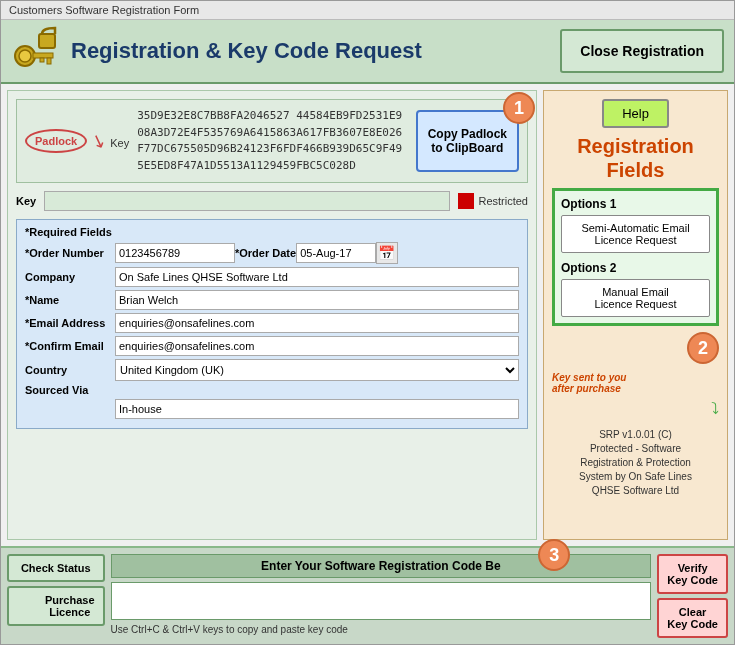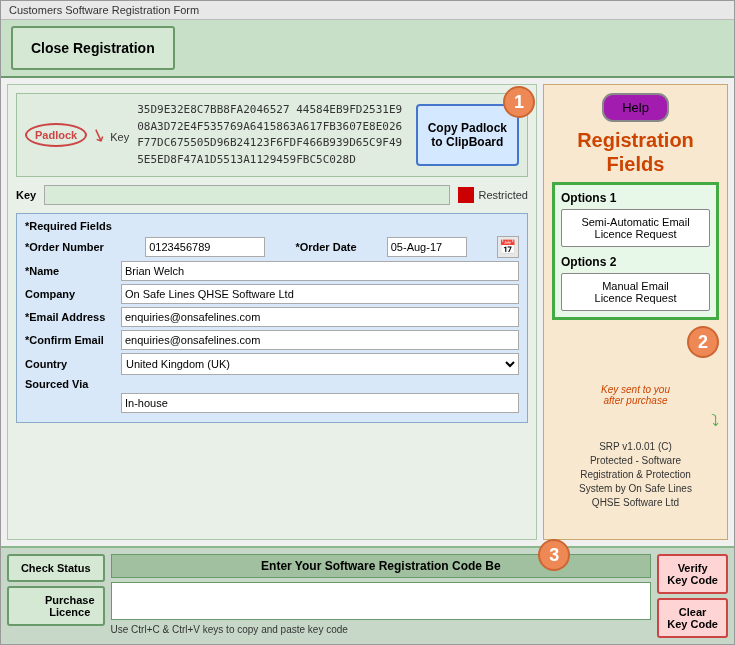--- a/index.html
+++ b/index.html
@@ -177,23 +177,21 @@
       padding: 6px 8px;
     }
     .required-title {
       font-weight: bold;
       font-size: 11px;
       margin-bottom: 4px;
     }
     .form-row {
       display: flex;
       align-items: center;
-      gap: 6px;
       margin-bottom: 3px;
-      justify-content: space-between;
     }
     .form-label {
       width: 90px;
       font-size: 11px;
       font-weight: bold;
       flex-shrink: 0;
     }
     .form-input {
       flex: 1;
       height: 20px;
@@ -314,27 +312,27 @@
       border: 2px solid #cc4444;
       padding: 6px 8px;
       font-size: 11px;
       font-weight: bold;
       cursor: pointer;
       border-radius: 3px;
       text-align: center;
     }
     
     .help-btn {
-      background: #a21caf;
+      background: #bef264;
       border: 2px solid #888;
       padding: 5px 18px;
       font-size: 13px;
       cursor: pointer;
       align-self: center;
-      border-radius: 11px;
+      border-radius: 3px;
     }
     .reg-options-title {
       font-size: 20px;
       font-weight: bold;
       color: #cc4400;
       text-align: center;
       line-height: 1.2;
     }
     .options-box {
       border: 3px solid #44aa44;
@@ -366,38 +364,54 @@
       font-size: 10px;
       color: #333;
       text-align: center;
       margin-top: 4px;
       line-height: 1.4;
     }
     .key-sent-note {
       color: #cc4400;
       font-size: 10px;
       font-style: italic;
-      text-align: center;
-      margin-top: 20px;
+      text-align: left;
+      margin-top: 2px;
+      font-weight: bold;
     }
     .arrow-dashed {
       color: #44aa44;
       font-size: 16px;
     }
   </style>
 </head>
 <body>
 
 <div class="window">
 
   <div class="title-bar">
     <span>Customers Software Registration Form</span>
   </div>
 
   <div class="header">
+    <div class="header-left">
+
+      <svg class="padlock-icon" viewBox="0 0 50 50">
+
+        <circle cx="14" cy="30" r="10" fill="#c8a820" stroke="#8a6a00" stroke-width="2"></circle>
+        <circle cx="14" cy="30" r="6" fill="#e8c840" stroke="#8a6a00" stroke-width="1.5"></circle>
+        <rect x="22" y="27" width="20" height="5" fill="#c8a820" stroke="#8a6a00" stroke-width="1"></rect>
+        <rect x="36" y="32" width="4" height="6" fill="#c8a820" stroke="#8a6a00" stroke-width="1"></rect>
+        <rect x="29" y="32" width="4" height="4" fill="#c8a820" stroke="#8a6a00" stroke-width="1"></rect>
+
+        <rect x="28" y="8" width="16" height="14" rx="2" fill="#c8a820" stroke="#8a6a00" stroke-width="2"></rect>
+        <path d="M31 8 Q31 2 44 2 Q44 8 44 8" fill="none" stroke="#8a6a00" stroke-width="2.5"></path>
+      </svg>
+      <span class="header-title">Registration &amp; Key Code Request</span>
+    </div>
     <button class="close-reg-btn">Close Registration</button>
   </div>
 
   <div class="main-content">
 
     <div class="left-panel">
 
       <div class="padlock-area">
         <div class="padlock-text-col">
           <span class="padlock-label-circle">Padlock</span>
@@ -426,27 +440,27 @@
 
         <div class="form-row">
           <span class="form-label">*Order Number</span>
           <input type="text" class="form-input-half" value="0123456789" style="">
           <span class="order-date-label">*Order Date</span>
           <input type="text" class="form-input-half" value="05-Aug-17" style="width: 80px;">
           <button class="calendar-btn">📅</button>
         </div>
 
         <div class="form-row">
+          <span class="form-label">Company</span>
+          <input type="text" class="form-input" value="On Safe Lines QHSE Software Ltd" style="">
+        </div>
+
+        <div class="form-row">
           <span class="form-label">*Name</span>
           <input type="text" class="form-input" value="Brian Welch" style="">
-        </div>
-
-        <div class="form-row">
-          <span class="form-label">Company</span>
-          <input type="text" class="form-input" value="On Safe Lines QHSE Software Ltd" style="">
         </div>
 
         <div class="form-row">
           <span class="form-label">*Email Address</span>
           <input type="text" class="form-input" value="enquiries@onsafelines.com" style="">
         </div>
 
         <div class="form-row">
           <span class="form-label">*Confirm Email</span>
           <input type="text" class="form-input" value="enquiries@onsafelines.com" style="">

